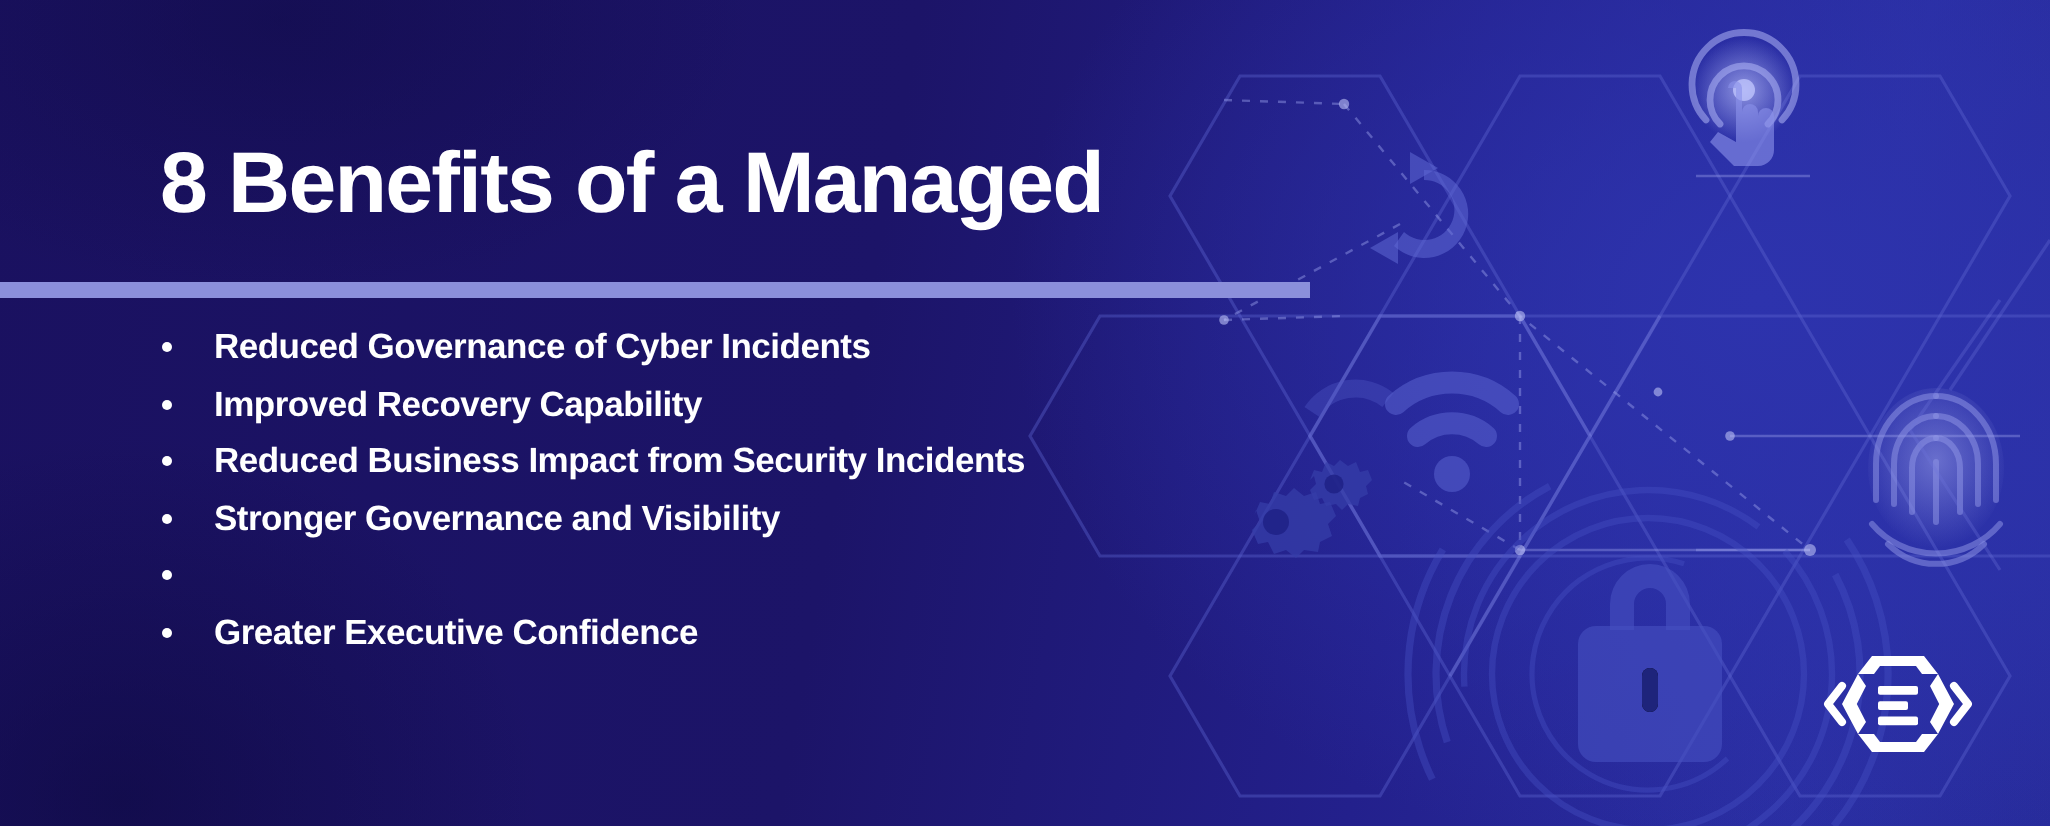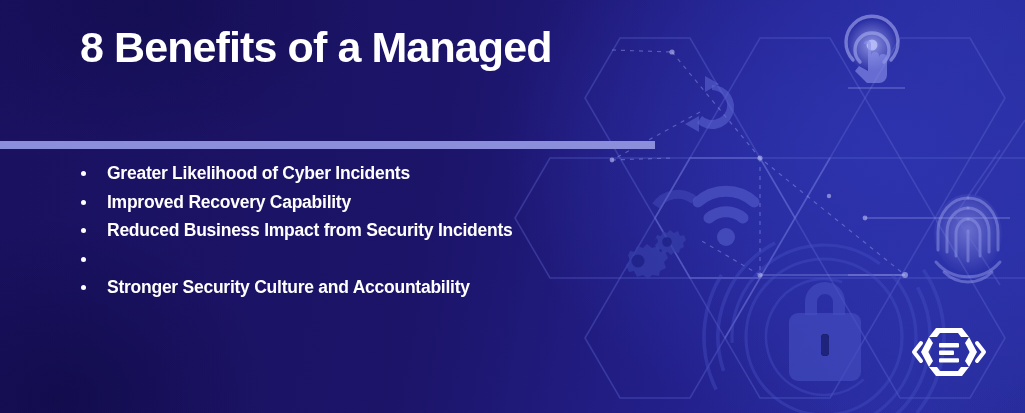--- a/index.html
+++ b/index.html
@@ -50,21 +50,21 @@
   .title {
     position:absolute;
     left:80px; top:24px;
     width:600px;
     color:#ffffff;
     font-size:43px;
     font-weight:bold;
     line-height:47px;
     letter-spacing:-0.9px;
   }
-  .title-line { display:block; white-space:nowrap; }
+  .title-line { display:block; white-space:nowrap;margin-top:45px; }
 
   .divider {
     position:absolute;
     left:0; top:141px;
     width:655px; height:8px;
     background:#8b8fdb;
   }
 
   .benefits {
     position:absolute;
@@ -246,36 +246,40 @@
 
     <h1 class="title">
       <span class="title-line">8 Benefits of a Managed</span>
     </h1>
 
     <div class="divider"></div>
 
     <ul class="benefits">
       <li class="benefit-item">
         <span class="benefit-bullet"></span>
-        <span>Greater Likelihood of Cyber Incidents</span>
+        <span>Reduced Governance of Cyber Incidents</span>
       </li>
       <li class="benefit-item">
         <span class="benefit-bullet"></span>
         <span>Improved Recovery Capability</span>
       </li>
       <li class="benefit-item">
         <span class="benefit-bullet"></span>
         <span>Reduced Business Impact from Security Incidents</span>
       </li>
       <li class="benefit-item">
         <span class="benefit-bullet"></span>
-      </li>
-      <li class="benefit-item">
-        <span class="benefit-bullet"></span>
-        <span>Stronger Security Culture and Accountability</span>
+        <span>Stronger Governance and Visibility</span>
+      </li>
+      <li class="benefit-item">
+        <span class="benefit-bullet"></span>
+      </li>
+      <li class="benefit-item">
+        <span class="benefit-bullet"></span>
+        <span>Greater Executive Confidence</span>
       </li>
     </ul>
   </div>
 
   <div class="logo">
     <svg viewBox="0 0 76 54" xmlns="http://www.w3.org/2000/svg">
 
       <g fill="#ffffff">
         <path d="M25,3 h26 l7,9 h-8 l-3,-4 h-18 l-3,4 h-8 z"></path>
         <path d="M25,51 h26 l7,-9 h-8 l-3,4 h-18 l-3,-4 h-8 z"></path>

